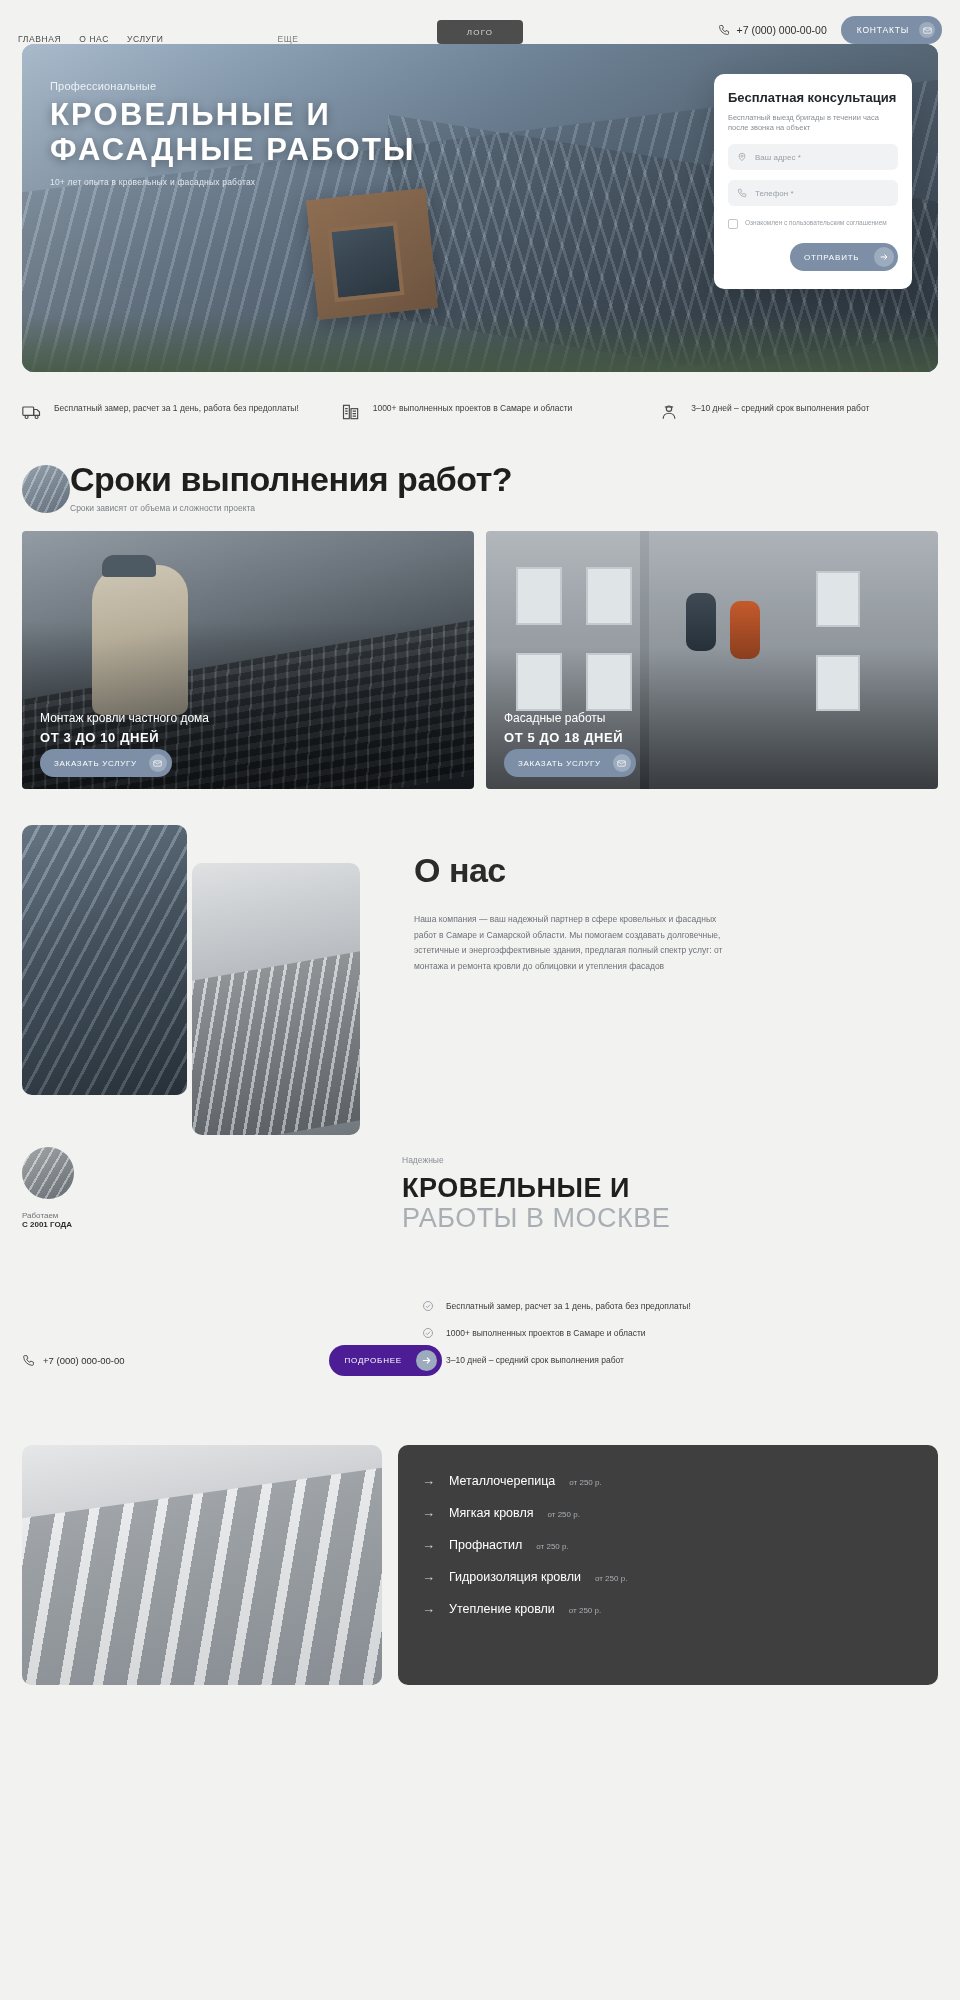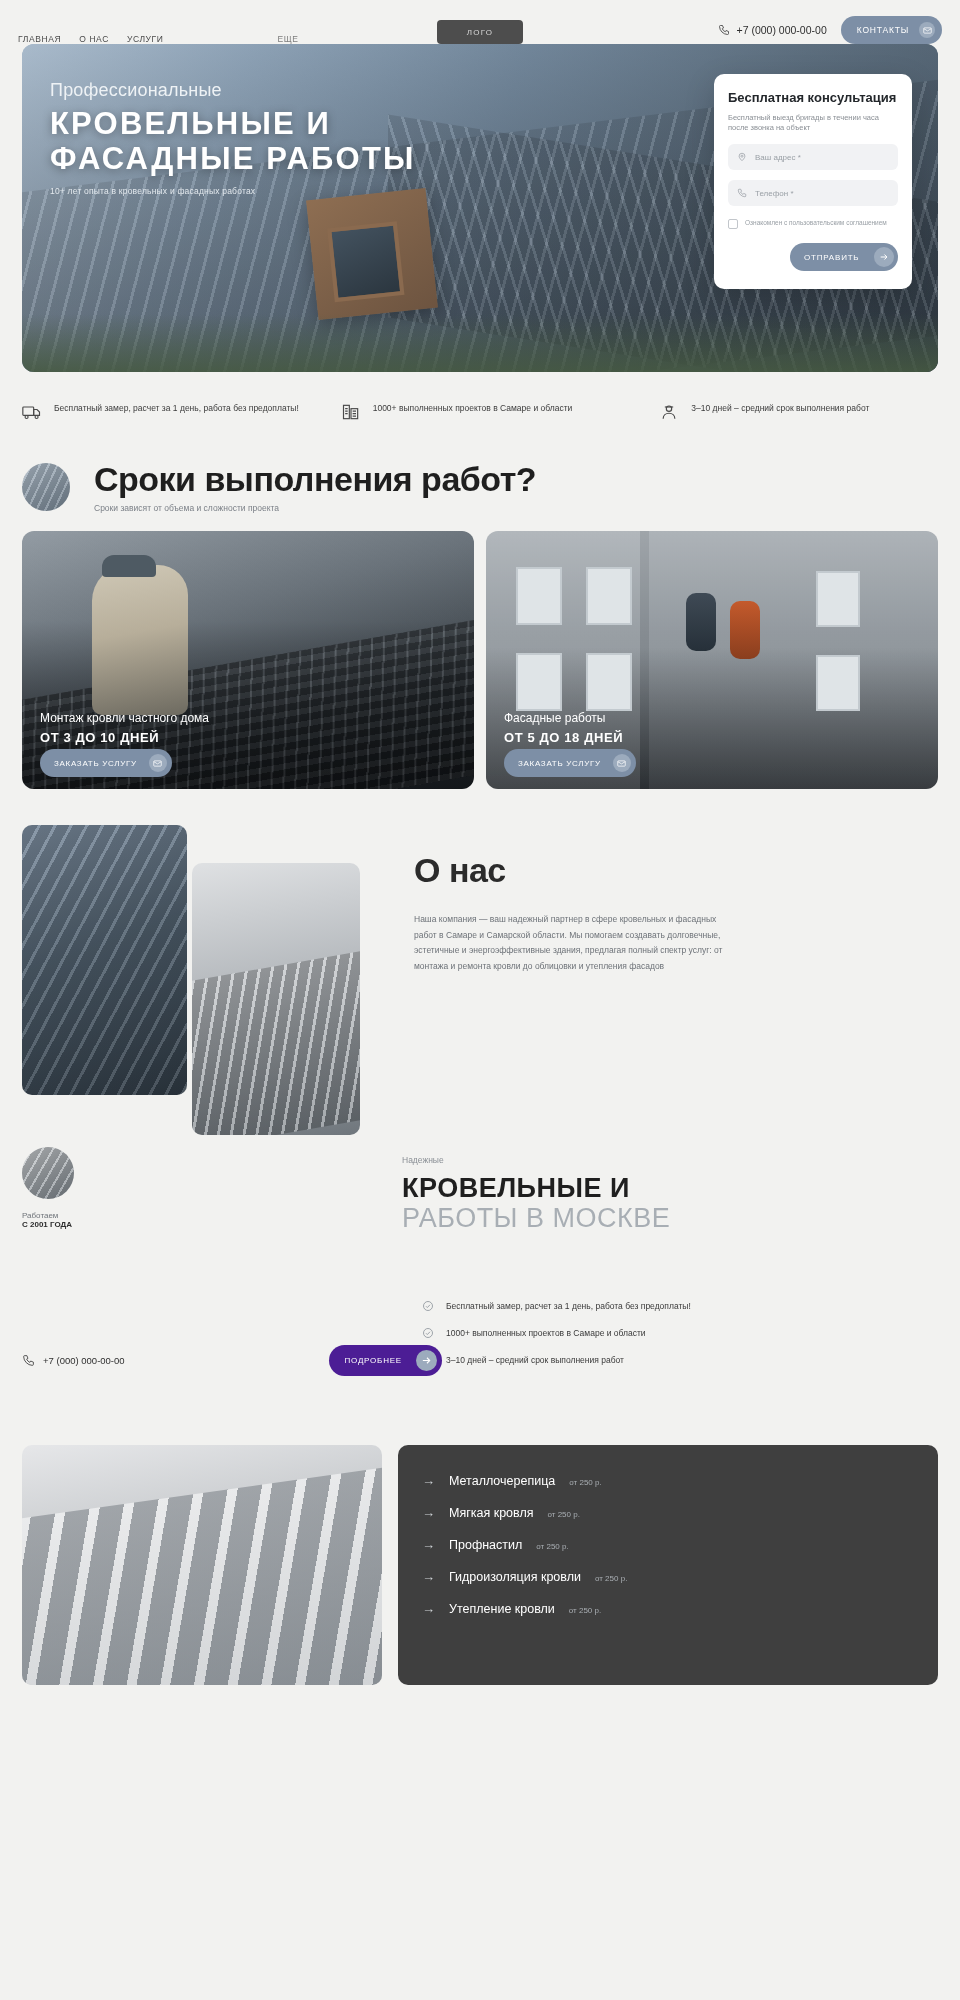--- a/index.html
+++ b/index.html
@@ -132,21 +132,21 @@
   .dormer-win {
     position: absolute; left: 18px; top: 30px; width: 70px; height: 74px;
     background: linear-gradient(160deg,#43525f,#2b363f);
     border: 4px solid #8a6a4f;
   }
   .greens {
     position: absolute; left: 0; right: 0; bottom: 0; height: 58px;
     background: linear-gradient(to top, rgba(70,90,65,.85), rgba(110,130,105,0));
   }
   .hero-inner { position: relative; padding: 36px 0 0 28px; }
-  .hero-kicker { color: #eef2f5; font-size: 18px; letter-spacing: .2px; }
+  .hero-kicker { color: #eef2f5; font-size: 11px; letter-spacing: .2px; }
   .hero-title {
     color: #fff;
     font-size: 31px;
     font-weight: 700;
     letter-spacing: 2.2px;
     line-height: 1.12;
     text-transform: uppercase;
     margin-top: 6px;
     text-shadow: 0 2px 10px rgba(0,0,0,.35);
   }
@@ -211,38 +211,38 @@
   
   .features {
     display: flex;
     gap: 40px;
     margin: 30px 22px 0;
   }
   .feature { display: flex; gap: 12px; width: 285px; align-items: flex-start; }
   .feature .ftxt { font-size: 8.5px; line-height: 1.55; color: #3c3c3c; }
 
   
-  .sec-head { display: flex; align-items: center; gap: 24px; margin: 38px 22px 0; }
+  .sec-head { display: flex; align-items: flex-end; gap: 0; margin: 38px 22px 0; }
   .avatar-circ {
     width: 48px; height: 48px; border-radius: 50%;
     background: linear-gradient(150deg,#a9b6c2,#6f7d8a);
     overflow: hidden; position: relative; flex: none;
   }
   .avatar-circ::after {
     content: ""; position: absolute; inset: 0;
     background: repeating-linear-gradient(115deg, rgba(255,255,255,.18) 0 2px, rgba(0,0,0,.12) 2px 8px);
   }
   .sec-title { font-size: 34px; font-weight: 700; letter-spacing: -.5px; color: #1f1f1f; }
   .sec-sub { font-size: 8.5px; color: #7c8188; margin-top: 4px; }
 
   
   .cards { display: flex; gap: 12px; margin: 18px 22px 0; }
   .card {
     width: 452px; height: 258px;
-    border-radius: 12px;
+    border-radius: 4px;
     position: relative;
     overflow: hidden;
   }
   .card.one {
     background:
       linear-gradient(to bottom, rgba(20,24,28,.05) 35%, rgba(15,18,21,.80) 100%),
       linear-gradient(165deg,#9aa3ab 0%, #6e777f 35%, #3b4248 70%, #272c31 100%);
   }
   .card.one .shingles {
     position: absolute; left: -5%; right: -5%; bottom: -10%; height: 60%;

